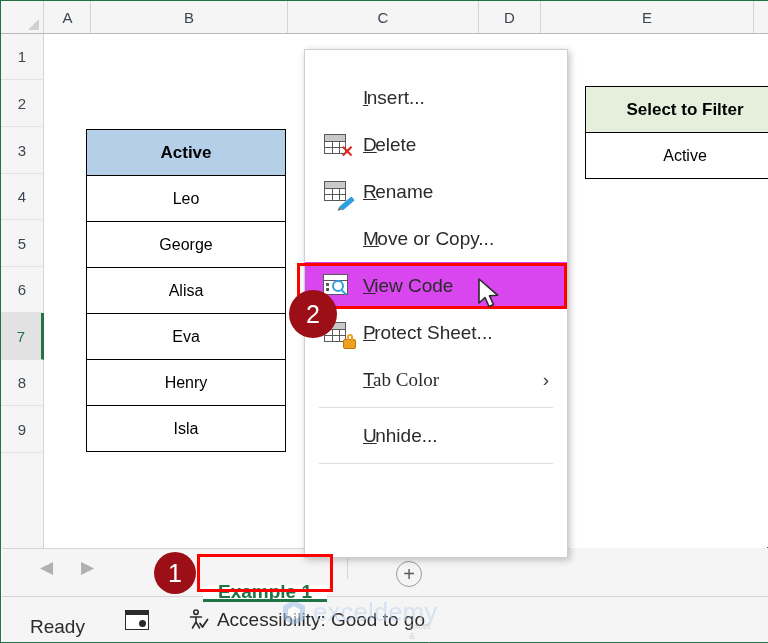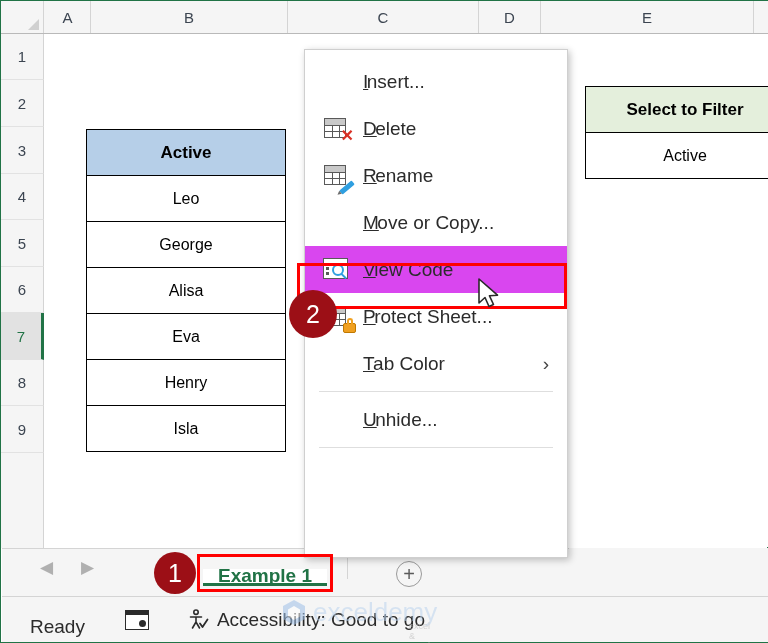--- a/index.html
+++ b/index.html
@@ -111,21 +111,21 @@
   
   .ctx-menu {
     position: absolute;
     left: 303px; top: 48px;
     width: 264px; height: 509px;
     background: #ffffff;
     border: 1px solid #cfcfcf;
     box-shadow: 2px 2px 7px rgba(0,0,0,0.24);
     box-sizing: border-box;
     z-index: 40;
-    padding-top: 8px;
+    padding-top: 24px;
   }
   .ctx-item {
     position: relative;
     height: 47px;
     display: flex; align-items: center;
     padding-left: 16px;
     box-sizing: border-box;
     cursor: default;
   }
   .ctx-item.highlight {
@@ -282,21 +282,21 @@
     border-top: 1px solid #d4d4d4;
     box-sizing: border-box;
   }
   .tab-nav {
     position: absolute; left: 38px; top: 10px;
     display: flex; gap: 28px;
   }
   .tab-nav span { color: #b0b0b0; font-size: 17px; line-height: 1; }
   .sheet-tab {
     position: absolute;
-    left: 202px; top: 568px;
+    left: 202px; top: 584px;
     width: 124px; height: 17px;
     background: #ffffff;
     border-bottom: 3px solid #217346;
     display: flex; align-items: center; justify-content: center;
     font-size: 19px; font-weight: bold;
     color: #217346;
     box-sizing: border-box;
     z-index: 50;
   }
   .tab-sep {
@@ -504,21 +504,21 @@
     <div class="ctx-item">
       <div class="ctx-ico">
         <div class="ico-grid hdrfill"></div>
           <div class="ico-lock"></div>
       </div>
       <div class="ctx-label"><u>P</u><span style="margin-left:-0.08em;">rotect Sheet...</span></div>
     </div>
 
     <div class="ctx-item">
       <div class="ctx-ico"></div>
-      <div class="ctx-label"><u>T</u><span style="margin-left:-0.08em;">ab Color</span></div>
+      <div class="ctx-label"><u>T</u><span style="margin-left:-0.08em;font-family:Liberation Serif, serif;">ab Color</span></div>
       <div class="ctx-arrow">›</div>
     </div>
 
     <div class="ctx-sep"></div>
 
 
     <div class="ctx-item">
       <div class="ctx-ico"></div>
       <div class="ctx-label"><u>U</u><span style="margin-left:-0.08em;">nhide...</span></div>
     </div>

